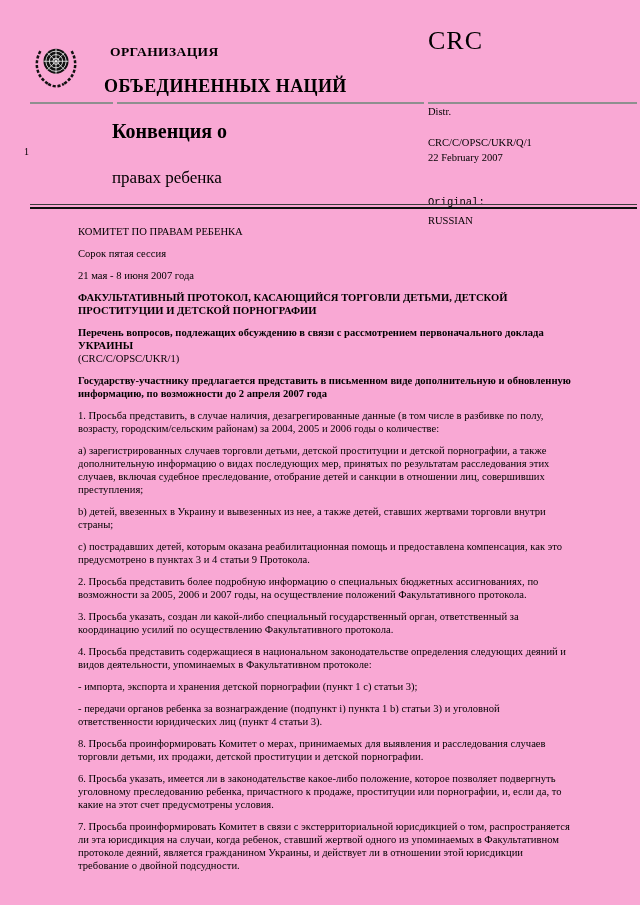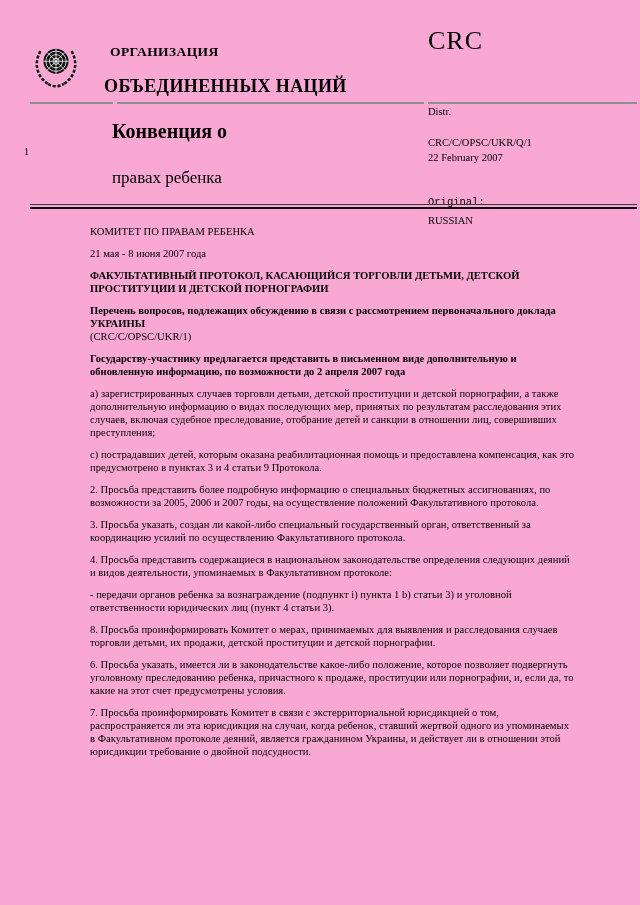--- a/index.html
+++ b/index.html
@@ -27,21 +27,21 @@
   .m1 { top:106px; } .m2 { top:137px; } .m3 { top:152px; } .m4 { top:175px;margin-top:40px; } .m5 { top:196px;font-family:Liberation Mono, monospace; }
   .rule-bottom {
     position:absolute; left:30px; top:204px; width:607px; height:2px;
     border-top:1px solid #3a3a3a; border-bottom:2.5px solid #101010;
   }
   
   .body-col {
     position:absolute; left:78px; top:225px; width:498px;
     font-size:10.6px; line-height:13px;
   }
-  .body-col p { margin:0 0 9px 12px; }
+  .body-col p { margin:0 0 9px 0; }
   .b { font-weight:bold; }
 </style>
 </head>
 <body>
 
 <div class="page">
 
   <div class="emblem">
     <svg viewBox="0 0 64 70" width="50" height="55" xmlns="http://www.w3.org/2000/svg">
       <g>
@@ -80,30 +80,34 @@
   <div class="meta m1">Distr.</div>
   <div class="meta m2">CRC/C/OPSC/UKR/Q/1</div>
   <div class="meta m3">22 February 2007</div>
   <div class="meta m4">RUSSIAN</div>
   <div class="meta m5">Original:</div>
 
   <div class="rule-bottom"></div>
 
   <div class="body-col">
     <p>КОМИТЕТ ПО ПРАВАМ РЕБЕНКА</p>
+    <p>Сорок пятая сессия</p>
     <p>21 мая - 8 июня 2007 года</p>
     <p class="b">ФАКУЛЬТАТИВНЫЙ ПРОТОКОЛ, КАСАЮЩИЙСЯ ТОРГОВЛИ ДЕТЬМИ, ДЕТСКОЙ ПРОСТИТУЦИИ И ДЕТСКОЙ ПОРНОГРАФИИ</p>
     <p><span class="b">Перечень вопросов, подлежащих обсуждению в связи с рассмотрением первоначального доклада УКРАИНЫ</span> <br><span>(CRC/C/OPSC/UKR/1)</span></p>
     <p class="b">Государству-участнику предлагается представить в письменном виде дополнительную и обновленную информацию, по возможности до 2 апреля 2007 года</p>
 
+    <p>1. Просьба представить, в случае наличия, дезагрегированные данные (в том числе в разбивке по полу, возрасту, городским/сельским районам) за 2004, 2005 и 2006 годы о количестве:</p>
     <p>а) зарегистрированных случаев торговли детьми, детской проституции и детской порнографии, а также дополнительную информацию о видах последующих мер, принятых по результатам расследования этих случаев, включая судебное преследование, отобрание детей и санкции в отношении лиц, совершивших преступления;</p>
+    <p>b) детей, ввезенных в Украину и вывезенных из нее, а также детей, ставших жертвами торговли внутри страны;</p>
     <p>с) пострадавших детей, которым оказана реабилитационная помощь и предоставлена компенсация, как это предусмотрено в пунктах 3 и 4 статьи 9 Протокола.</p>
     <p>2. Просьба представить более подробную информацию о специальных бюджетных ассигнованиях, по возможности за 2005, 2006 и 2007 годы, на осуществление положений Факультативного протокола.</p>
     <p>3. Просьба указать, создан ли какой-либо специальный государственный орган, ответственный за координацию усилий по осуществлению Факультативного протокола.</p>
     <p>4. Просьба представить содержащиеся в национальном законодательстве определения следующих деяний и видов деятельности, упоминаемых в Факультативном протоколе:</p>
+    <p>- импорта, экспорта и хранения детской порнографии (пункт 1 с) статьи 3);</p>
     <p>- передачи органов ребенка за вознаграждение (подпункт i) пункта 1 b) статьи 3) и уголовной ответственности юридических лиц (пункт 4 статьи 3).</p>
     <p>8. Просьба проинформировать Комитет о мерах, принимаемых для выявления и расследования случаев торговли детьми, их продажи, детской проституции и детской порнографии.</p>
     <p>6. Просьба указать, имеется ли в законодательстве какое-либо положение, которое позволяет подвергнуть уголовному преследованию ребенка, причастного к продаже, проституции или порнографии, и, если да, то какие на этот счет предусмотрены условия.</p>
     <p>7. Просьба проинформировать Комитет в связи с экстерриториальной юрисдикцией о том, распространяется ли эта юрисдикция на случаи, когда ребенок, ставший жертвой одного из упоминаемых в Факультативном протоколе деяний, является гражданином Украины, и действует ли в отношении этой юрисдикции требование о двойной подсудности.</p>
 
   </div>
 
 </div>
 
 </body></html>

